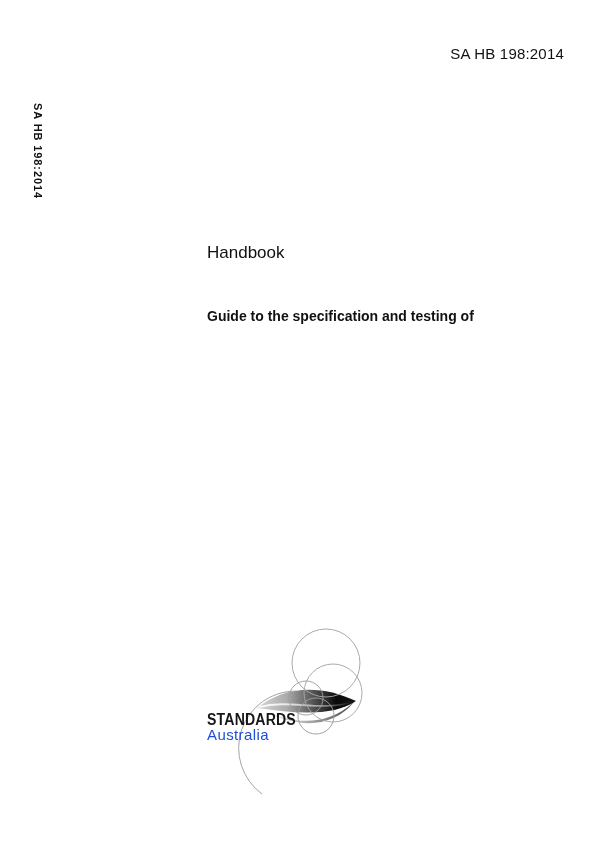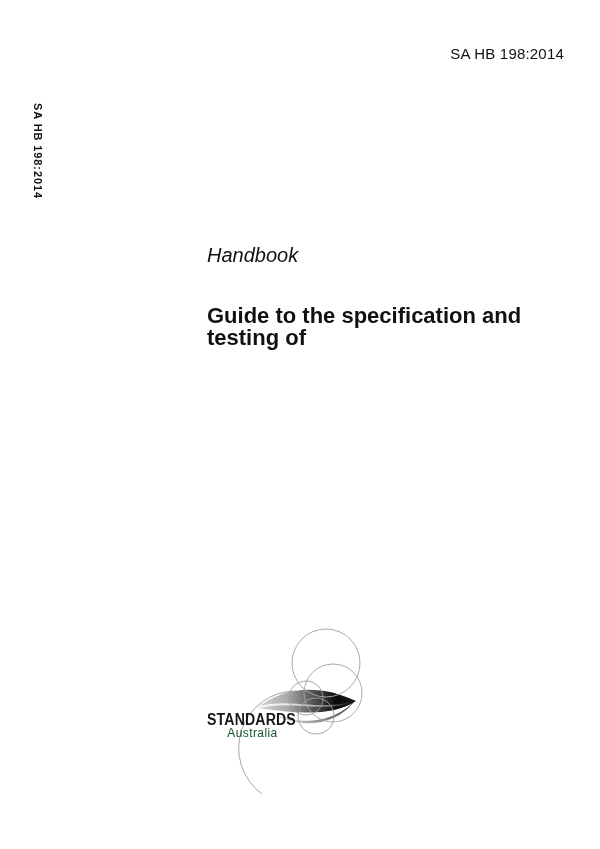--- a/index.html
+++ b/index.html
@@ -32,30 +32,29 @@
     transform-origin: 0 0;
     font-size: 11px;
     font-weight: bold;
     letter-spacing: 0.9px;
     white-space: nowrap;
   }
   .handbook-label {
     position: absolute;
     left: 207px;
     top: 243px;
-    font-size: 20px;
+    font-size: 17px;
     line-height: 1.2;
-    font-style: italic;
   }
   .doc-title {
     position: absolute;
     left: 207px;
     top: 305px;
     width: 360px;
-    font-size: 22px;
+    font-size: 14px;
     font-weight: bold;
     line-height: 22px;
   }
   .logo {
     position: absolute;
     left: 0;
     top: 0;
     width: 600px;
     height: 849px;
     pointer-events: none;
@@ -76,25 +75,25 @@
     transform: scaleX(0.88);
     transform-origin: 0 0;
     color: #161616;
     white-space: nowrap;
   }
   .logo-sub {
     position: absolute;
     left: 207px;
     top: 727px;
     width: 91px;
-    text-align: center;
-    font-size: 12px;
+    text-align: left;
+    font-size: 15px;
     line-height: 1;
     letter-spacing: 0.4px;
-    color: #14532d;
+    color: #1d4ed8;
     white-space: nowrap;
   }
 </style>
 </head>
 <body>
 
 <div class="page">
 
   <div class="doc-ref-header">SA HB 198:2014</div>
 

